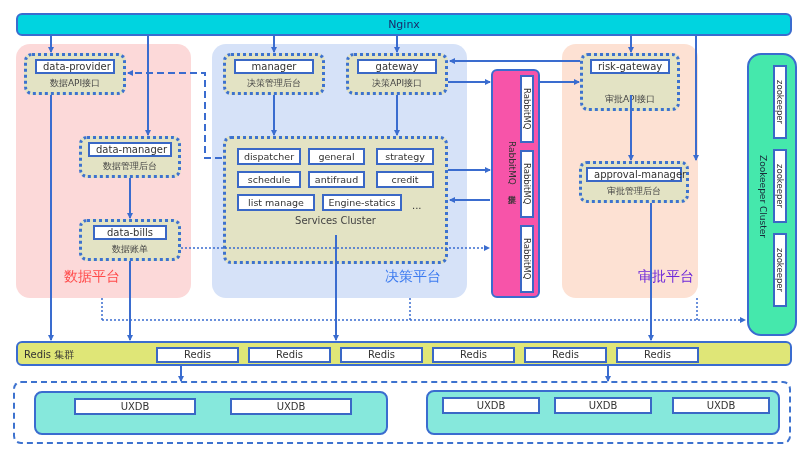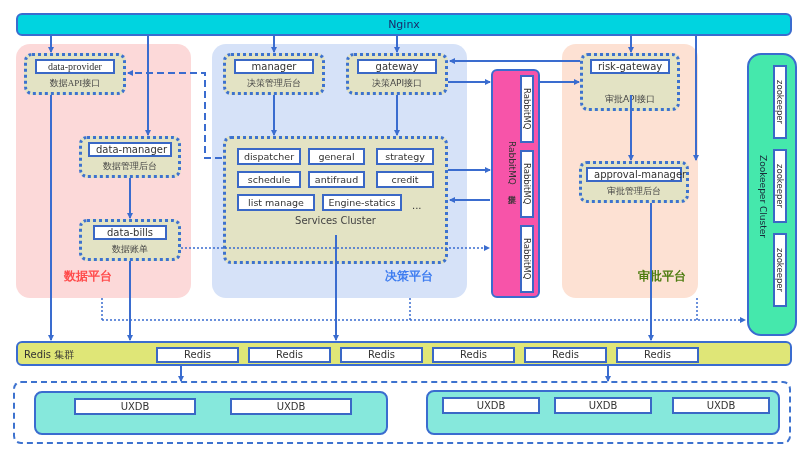--- a/index.html
+++ b/index.html
@@ -3,21 +3,21 @@
 <meta charset="utf-8">
 <style>
   html,body{margin:0;padding:0;background:#ffffff;}
   body{width:812px;height:454px;position:relative;overflow:hidden;font-family:"DejaVu Sans","Liberation Sans",sans-serif;color:#333;}
   .abs{position:absolute;box-sizing:border-box;}
   .nginx{left:16px;top:13px;width:776px;height:23px;background:#00d4e0;border:2px solid #3a6ccf;border-radius:6px;font-size:11px;text-align:center;line-height:19px;color:#1a2a6a;}
   .zone{border-radius:14px;}
   .zone-data{left:16px;top:44px;width:175px;height:254px;background:#fcd9d9;}
   .zone-dec{left:212px;top:44px;width:255px;height:254px;background:#d6e2f8;}
   .zone-appr{left:562px;top:44px;width:136px;height:254px;background:#fde1d3;}
-  .zone-label{font-size:12px;font-weight:bold;}
+  .zone-label{font-size:14px;font-weight:normal;}
   .svc{background:#e3e3c4;border:3px dotted #3d72cf;border-radius:8px;}
   .svc-title{position:absolute;left:50%;transform:translateX(-50%);top:3px;background:#fff;border:2px solid #3a68c6;font-size:10px;white-space:nowrap;padding:0 6px;height:15px;line-height:12px;color:#333;text-align:center;box-sizing:border-box;}
   .svc-sub{position:absolute;left:0;right:0;bottom:2px;font-size:9px;text-align:center;color:#444;}
   .chip{background:#fff;border:2px solid #3a68c6;font-size:9.5px;text-align:center;height:17px;line-height:13px;white-space:nowrap;color:#333;}
   .rabbit{left:491px;top:69px;width:49px;height:229px;background:#f754a9;border:2px solid #3a6ccf;border-radius:6px;}
   .rabbit-chip{background:#fff;border:2px solid #3a68c6;width:14px;display:flex;align-items:center;justify-content:center;}
   .vtext{writing-mode:vertical-rl;font-size:8.5px;color:#333;white-space:nowrap;}
   .zk{left:747px;top:53px;width:50px;height:283px;background:#45e8ac;border:2px solid #3a6ccf;border-radius:14px;}
   .redis-bar{left:16px;top:341px;width:776px;height:25px;background:#dfe677;border:2px solid #3a6ccf;border-radius:6px;}
   .redis-chip{top:4px;width:83px;height:16px;background:#fff;border:2px solid #3a68c6;font-size:10px;text-align:center;line-height:12px;color:#333;}
@@ -34,24 +34,24 @@
   <span>Nginx</span>
 </div>
 
 <div class="abs zone zone-data">
   <div class="abs zone-label" style="left:48px;top:224px;color:#ff4b4b;">数据平台</div>
 </div>
 <div class="abs zone zone-dec">
   <div class="abs zone-label" style="left:173px;top:224px;color:#3d7cf0;">决策平台</div>
 </div>
 <div class="abs zone zone-appr">
-  <div class="abs zone-label" style="left:76px;top:224px;color:#4d7c0f;">审批平台</div>
+  <div class="abs zone-label" style="left:76px;top:224px;color:#6d28d9;">审批平台</div>
 </div>
 
-<div class="abs svc" style="left:24px;top:53px;width:102px;height:42px;font-family:Liberation Serif, serif;">
+<div class="abs svc" style="left:24px;top:53px;width:102px;height:42px;">
   <div class="svc-title" style="width:80px;">data-provider</div>
   <div class="svc-sub">数据API接口</div>
 </div>
 <div class="abs svc" style="left:79px;top:136px;width:102px;height:42px;">
   <div class="svc-title" style="width:84px;">data-manager</div>
   <div class="svc-sub">数据管理后台</div>
 </div>
 <div class="abs svc" style="left:79px;top:219px;width:102px;height:42px;">
   <div class="svc-title" style="width:74px;">data-bills</div>
   <div class="svc-sub">数据账单</div>

